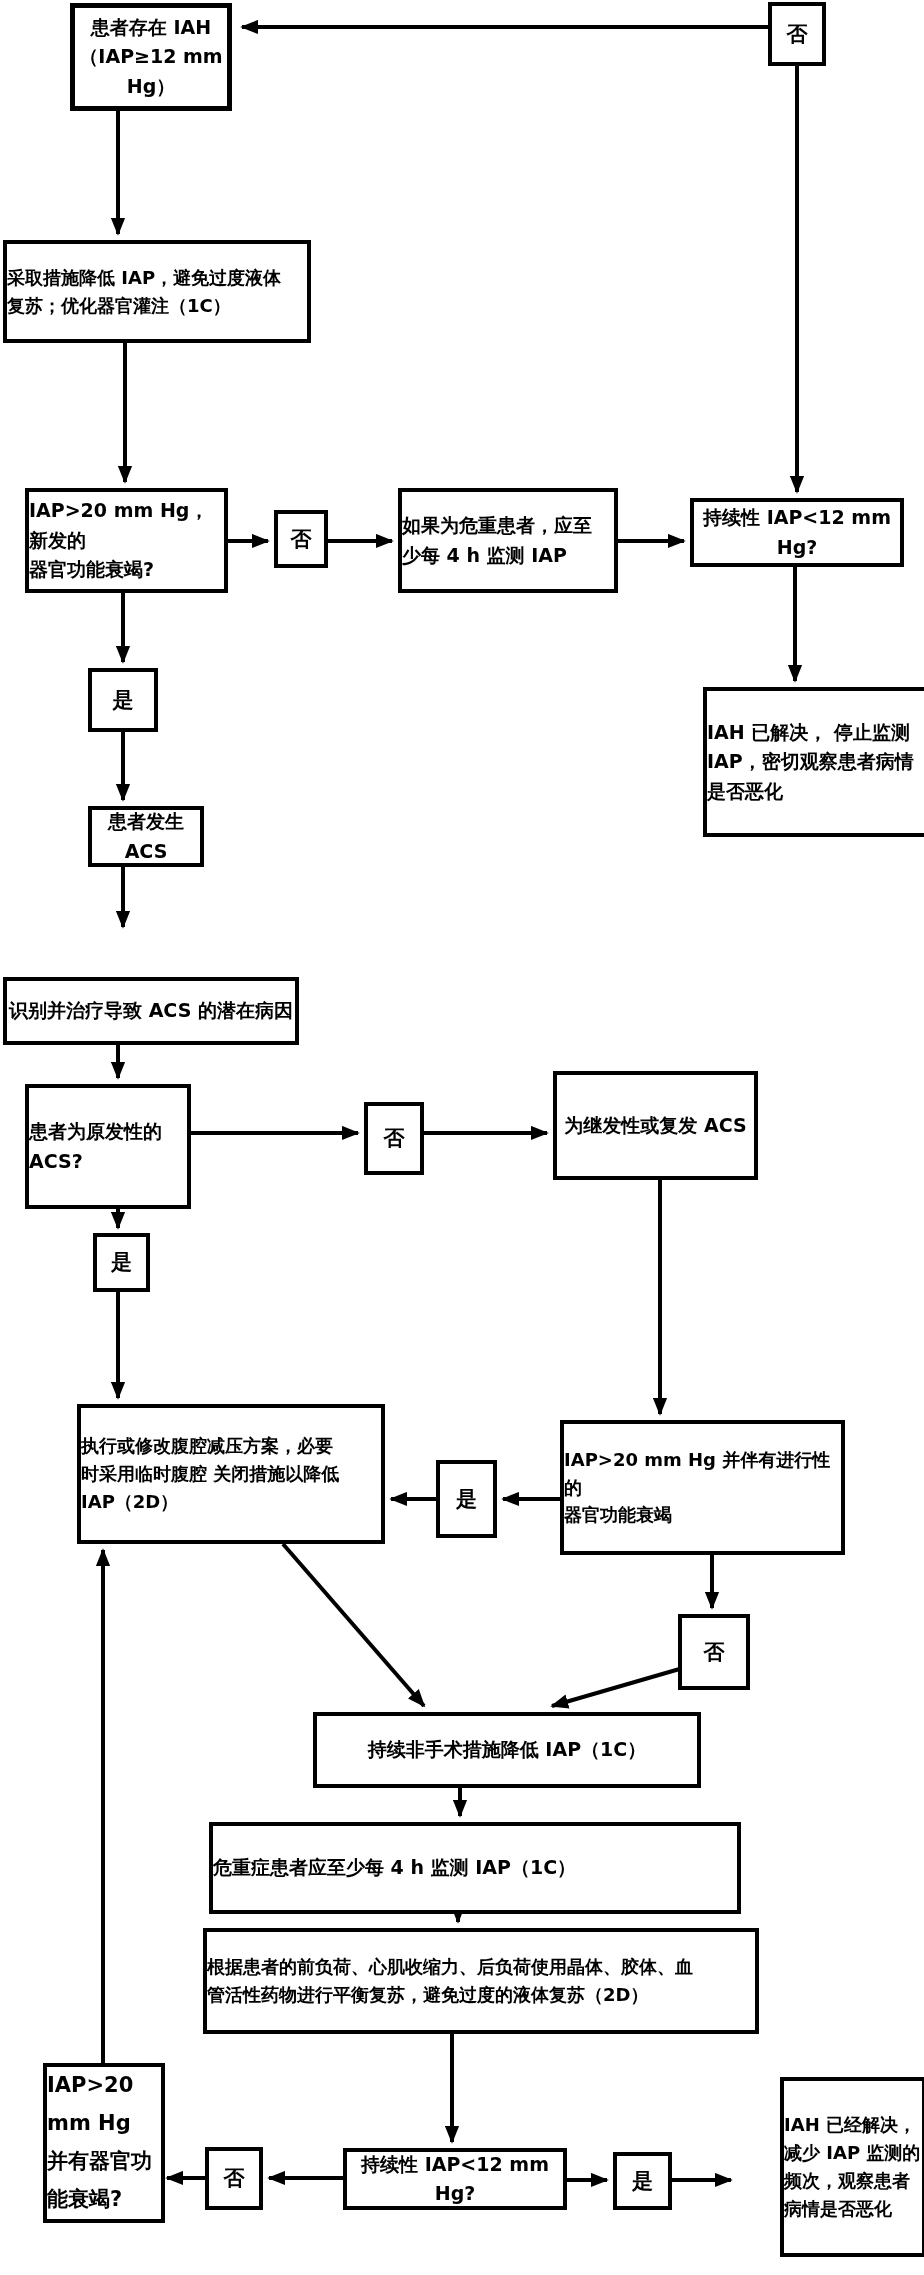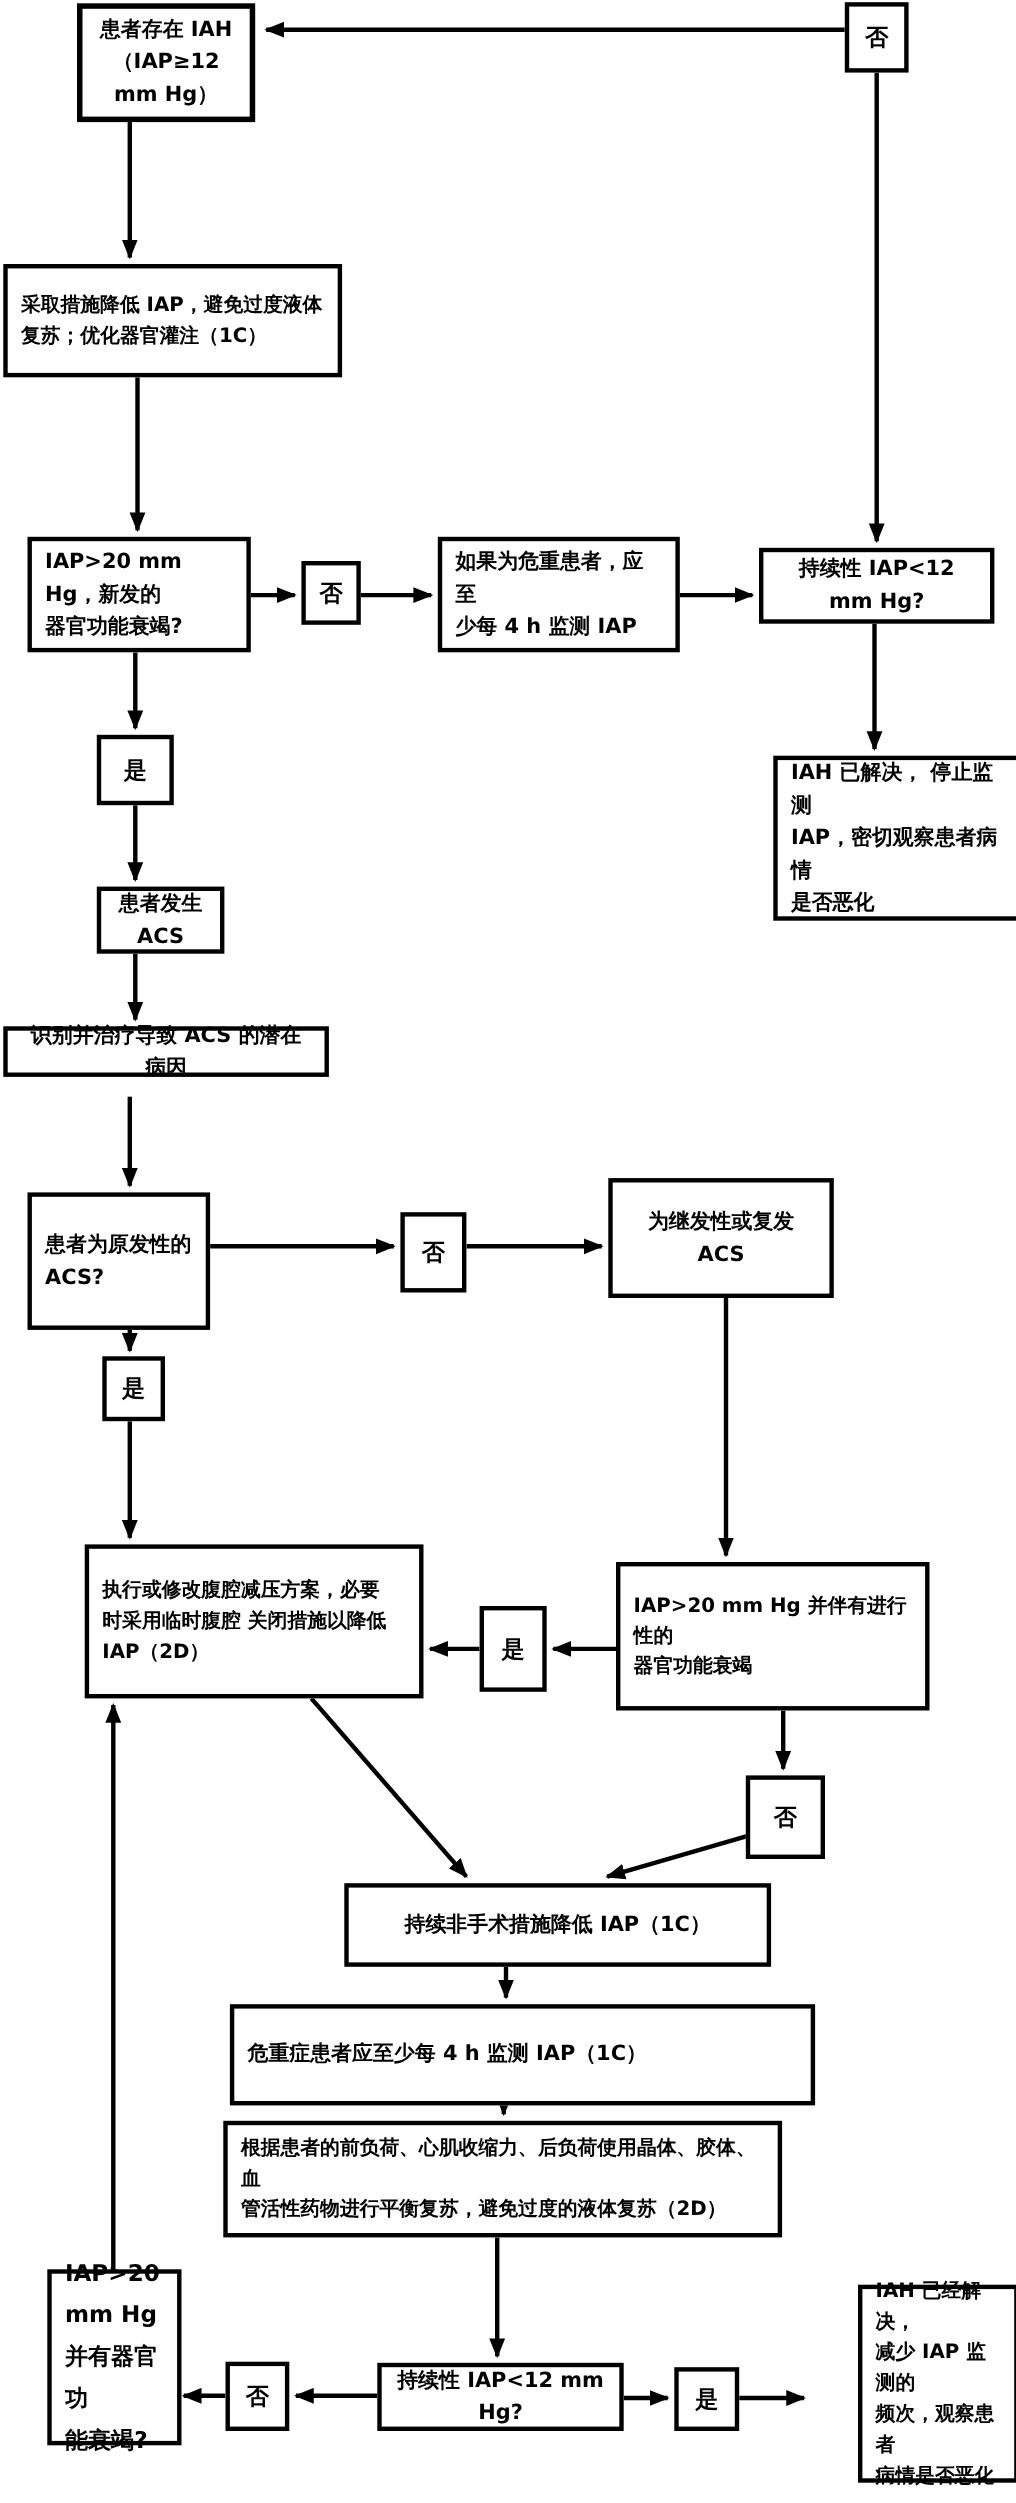--- a/index.html
+++ b/index.html
@@ -15,21 +15,21 @@
     position:absolute;
     box-sizing:border-box;
     border:4px solid #000;
     background:#fff;
     font-weight:bold;
     font-size:19px;
     line-height:1.55;
     display:flex;
     align-items:center;
     white-space:pre-line;
-    padding:4px 12px;
+    padding:4px 0;
     z-index:2;
   }
   .node.center{justify-content:center;text-align:center;}
   .node.thick{border-width:5px;}
   .node.small{font-size:18px;}
   .node.tiny{font-size:21px;line-height:1.8;}
   .tag{ 
     justify-content:center;text-align:center;
     font-size:21px;
     padding:2px;
@@ -99,21 +99,21 @@
   <div class="node center" style="left:690px;top:498px;width:214px;height:69px;">持续性 IAP&lt;12 mm Hg?</div>
 
   <div class="node" style="left:685px;top:687px;width:230px;height:150px;margin-left:18px;">IAH 已解决， 停止监测
 IAP，密切观察患者病情
 是否恶化</div>
 
   <div class="node tag" style="left:88px;top:668px;width:70px;height:64px;">是</div>
 
   <div class="node center" style="left:88px;top:806px;width:116px;height:61px;">患者发生 ACS</div>
 
-  <div class="node center" style="left:3px;top:933px;width:296px;height:46px;">识别并治疗导致 ACS 的潜在病因</div>
+  <div class="node center" style="left:3px;top:977px;width:296px;height:68px;">识别并治疗导致 ACS 的潜在病因</div>
 
   <div class="node" style="left:25px;top:1084px;width:166px;height:125px;">患者为原发性的
 ACS?</div>
 
   <div class="node tag" style="left:364px;top:1102px;width:60px;height:73px;">否</div>
 
   <div class="node center" style="left:553px;top:1071px;width:205px;height:109px;">为继发性或复发 ACS</div>
 
   <div class="node tag" style="left:93px;top:1233px;width:57px;height:59px;">是</div>
 
@@ -125,21 +125,21 @@
 
   <div class="node small" style="left:560px;top:1420px;width:285px;height:135px;">IAP&gt;20 mm Hg 并伴有进行性的
 器官功能衰竭</div>
 
   <div class="node tag" style="left:678px;top:1614px;width:72px;height:76px;">否</div>
 
   <div class="node center" style="left:313px;top:1712px;width:388px;height:76px;">持续非手术措施降低 IAP（1C）</div>
 
   <div class="node" style="left:209px;top:1822px;width:532px;height:92px;">危重症患者应至少每 4 h 监测 IAP（1C）</div>
 
-  <div class="node small" style="left:203px;top:1928px;width:508px;height:106px;">根据患者的前负荷、心肌收缩力、后负荷使用晶体、胶体、血
+  <div class="node small" style="left:203px;top:1928px;width:556px;height:106px;">根据患者的前负荷、心肌收缩力、后负荷使用晶体、胶体、血
 管活性药物进行平衡复苏，避免过度的液体复苏（2D）</div>
 
   <div class="node tiny" style="left:43px;top:2063px;width:122px;height:160px;">IAP&gt;20 mm Hg
 并有器官功
 能衰竭?</div>
 
   <div class="node tag" style="left:205px;top:2147px;width:58px;height:63px;">否</div>
 
   <div class="node center" style="left:343px;top:2148px;width:224px;height:62px;">持续性 IAP&lt;12 mm Hg?</div>
 

